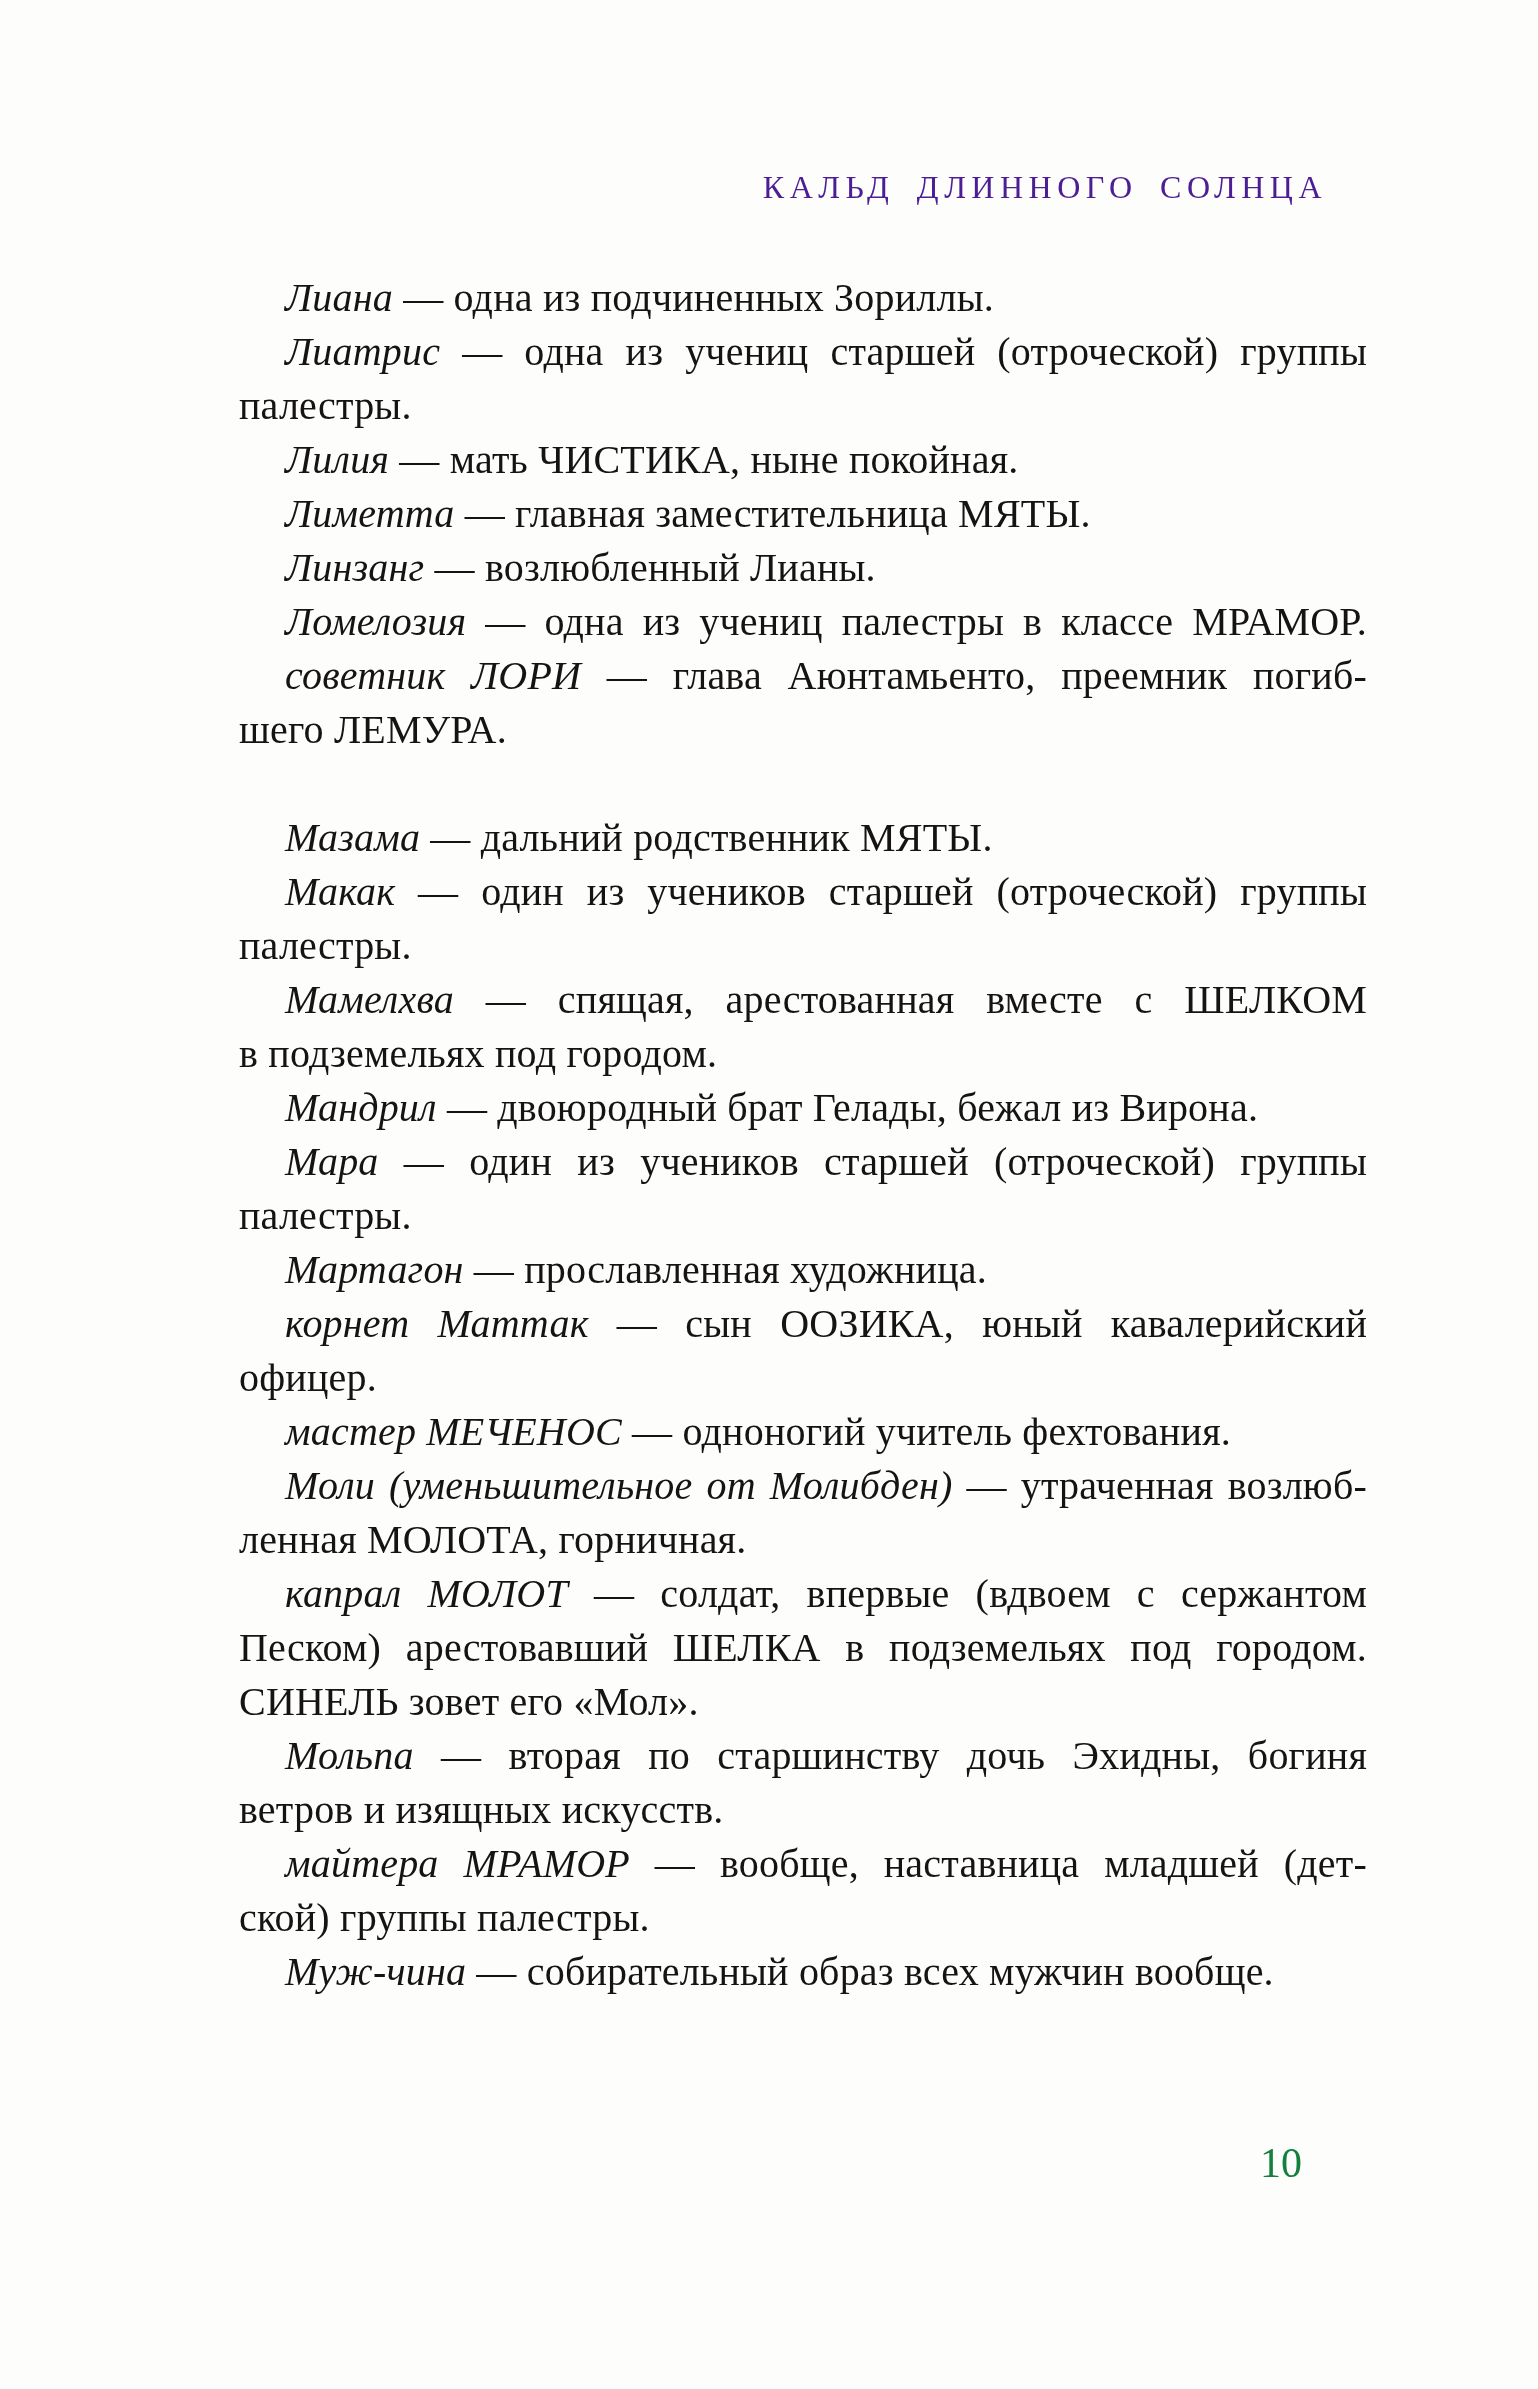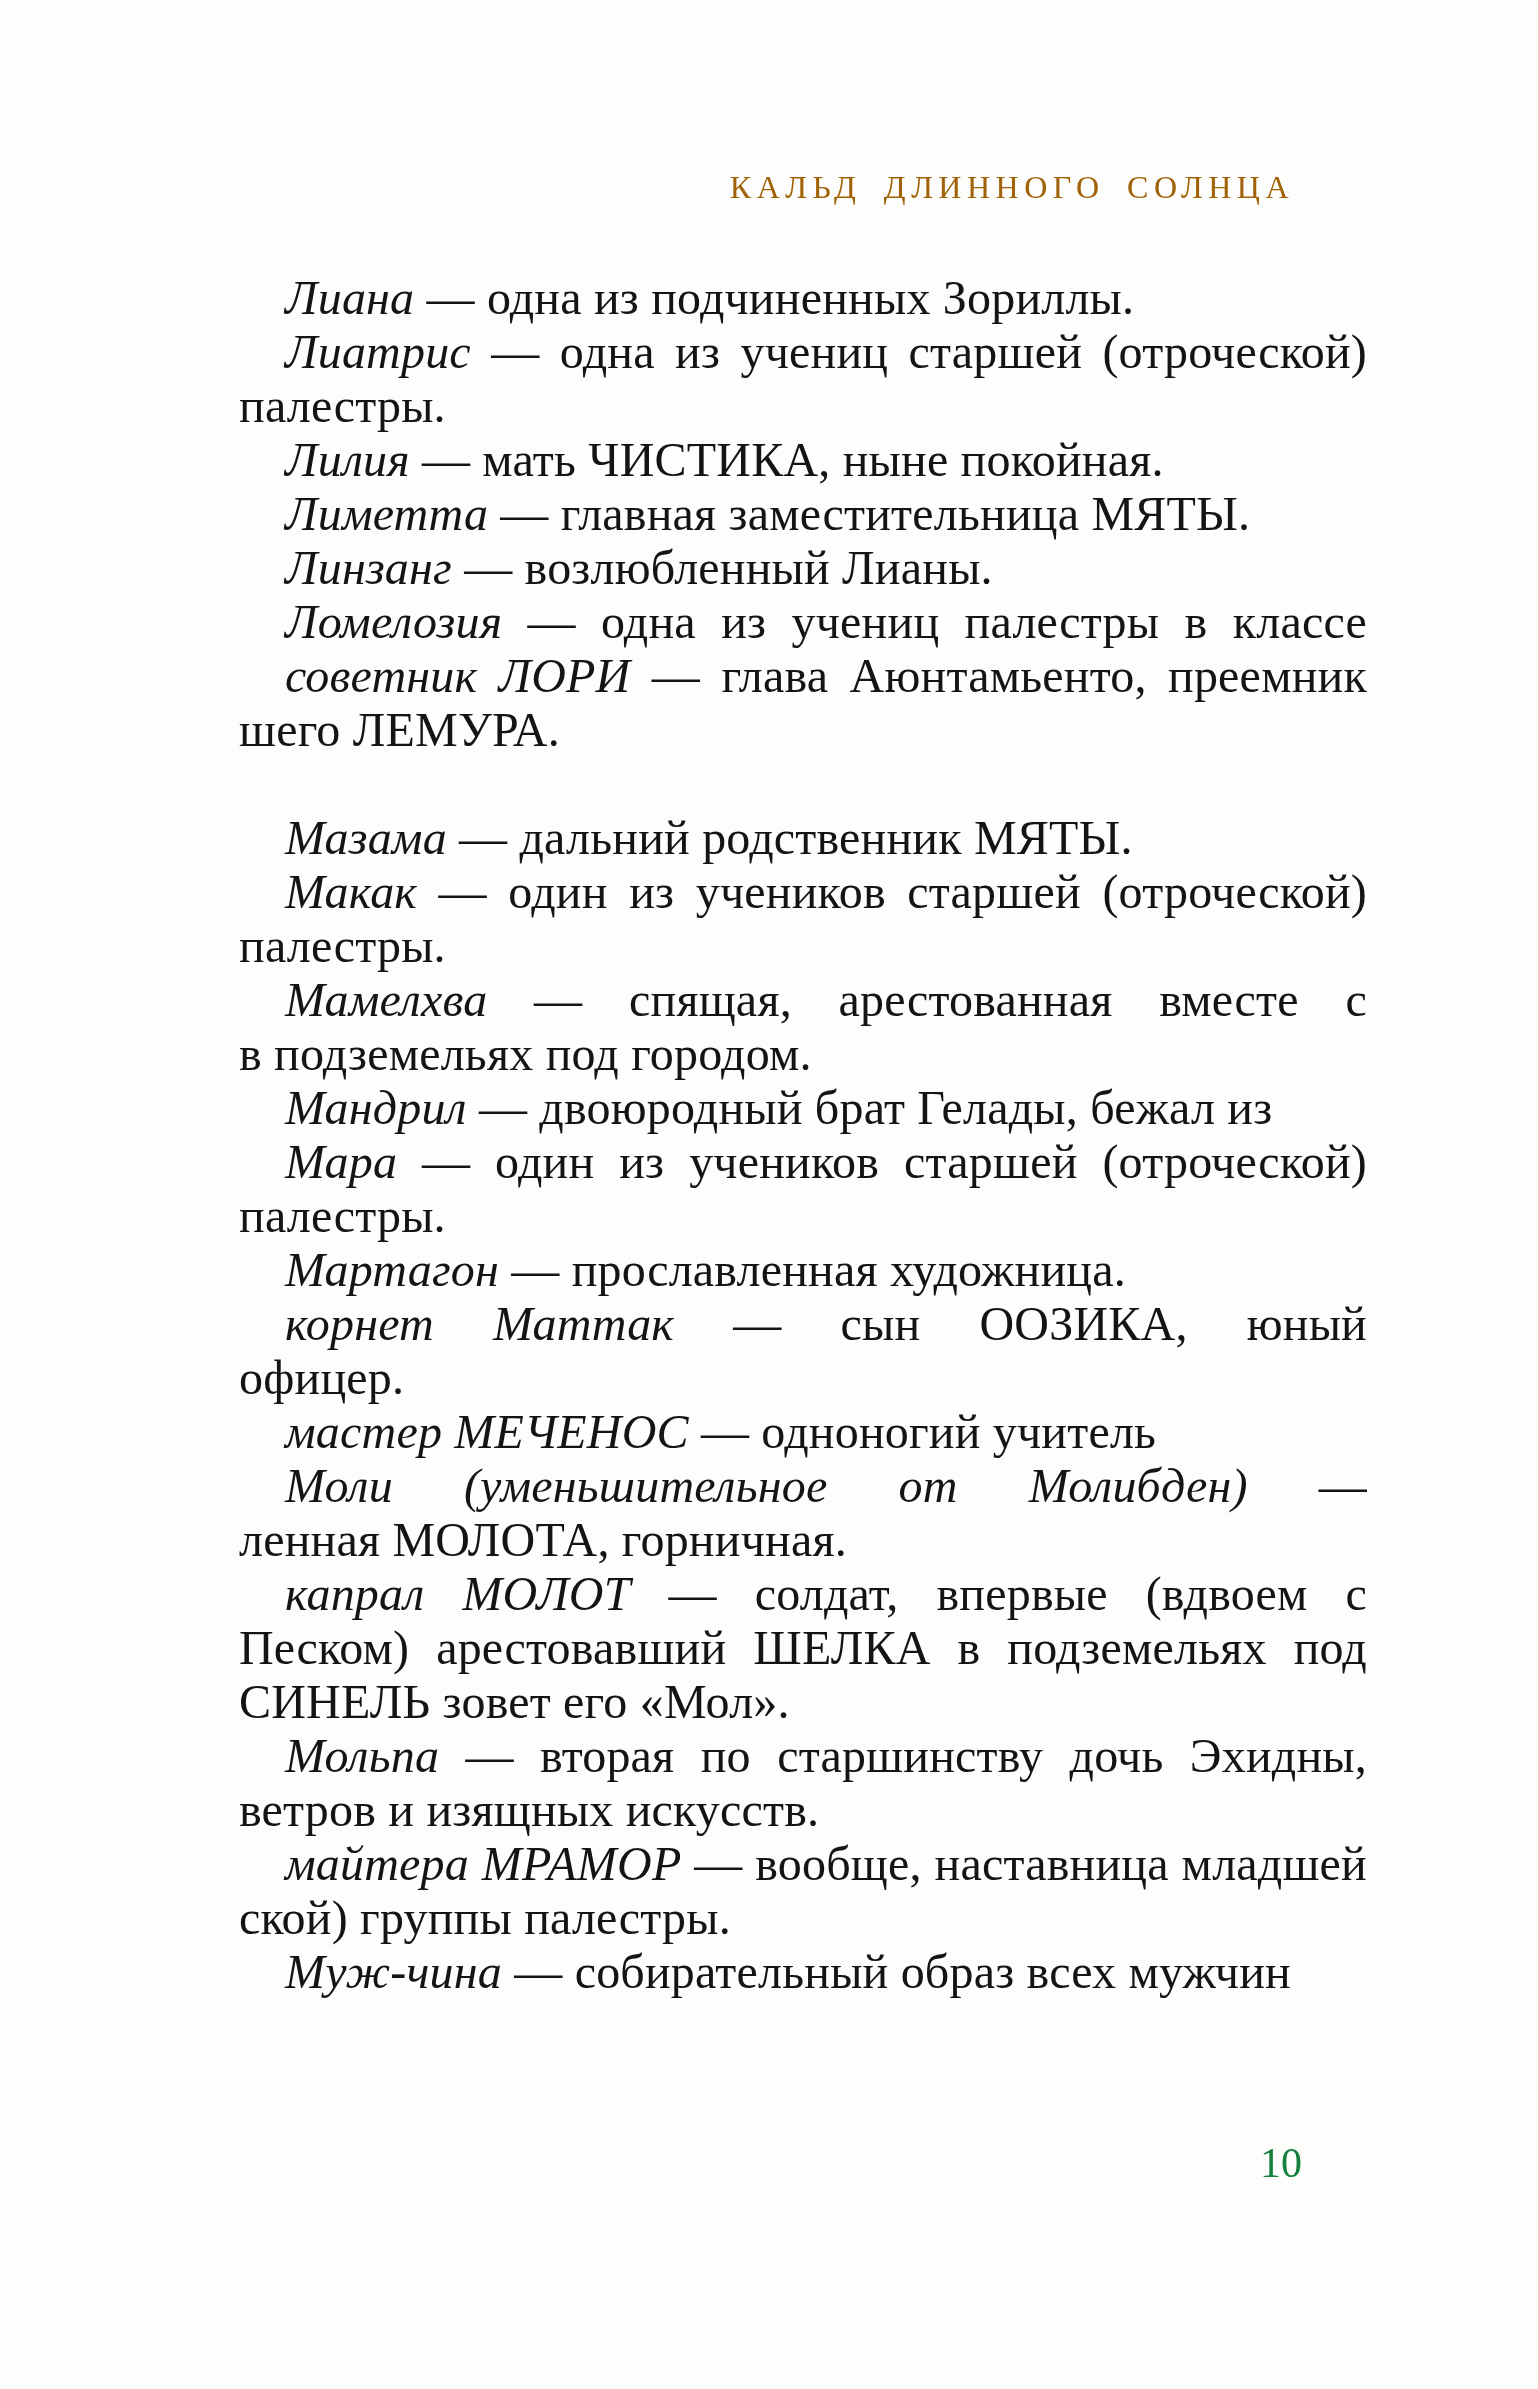--- a/index.html
+++ b/index.html
@@ -12,34 +12,34 @@
     width: 1539px;
     height: 2389px;
     background: #fdfdfc;
     color: #181614;
     font-family: "Liberation Serif", "DejaVu Serif", serif;
     overflow: hidden;
   }
   .running-header {
     position: absolute;
     top: 169px;
-    right: 245px;
+    right: 212px;
     font-size: 32px;
     letter-spacing: 5.5px;
     word-spacing: 9px;
     white-space: nowrap;
-    color: #a16207;
+    color: #4c1d95;
     text-align: center;
   }
   .glossary {
     position: absolute;
     left: 239px;
     top: 271px;
     width: 1128px;
-    font-size: 48px;
+    font-size: 40px;
     line-height: 54px;
     letter-spacing: 0.2px;
     color: #161412;
   }
   .entry { margin: 0; padding: 0; }
   .entry.gap { margin-top: 54px; }
   .line {
     height: 54px;
     overflow: hidden;
     text-align: left;

